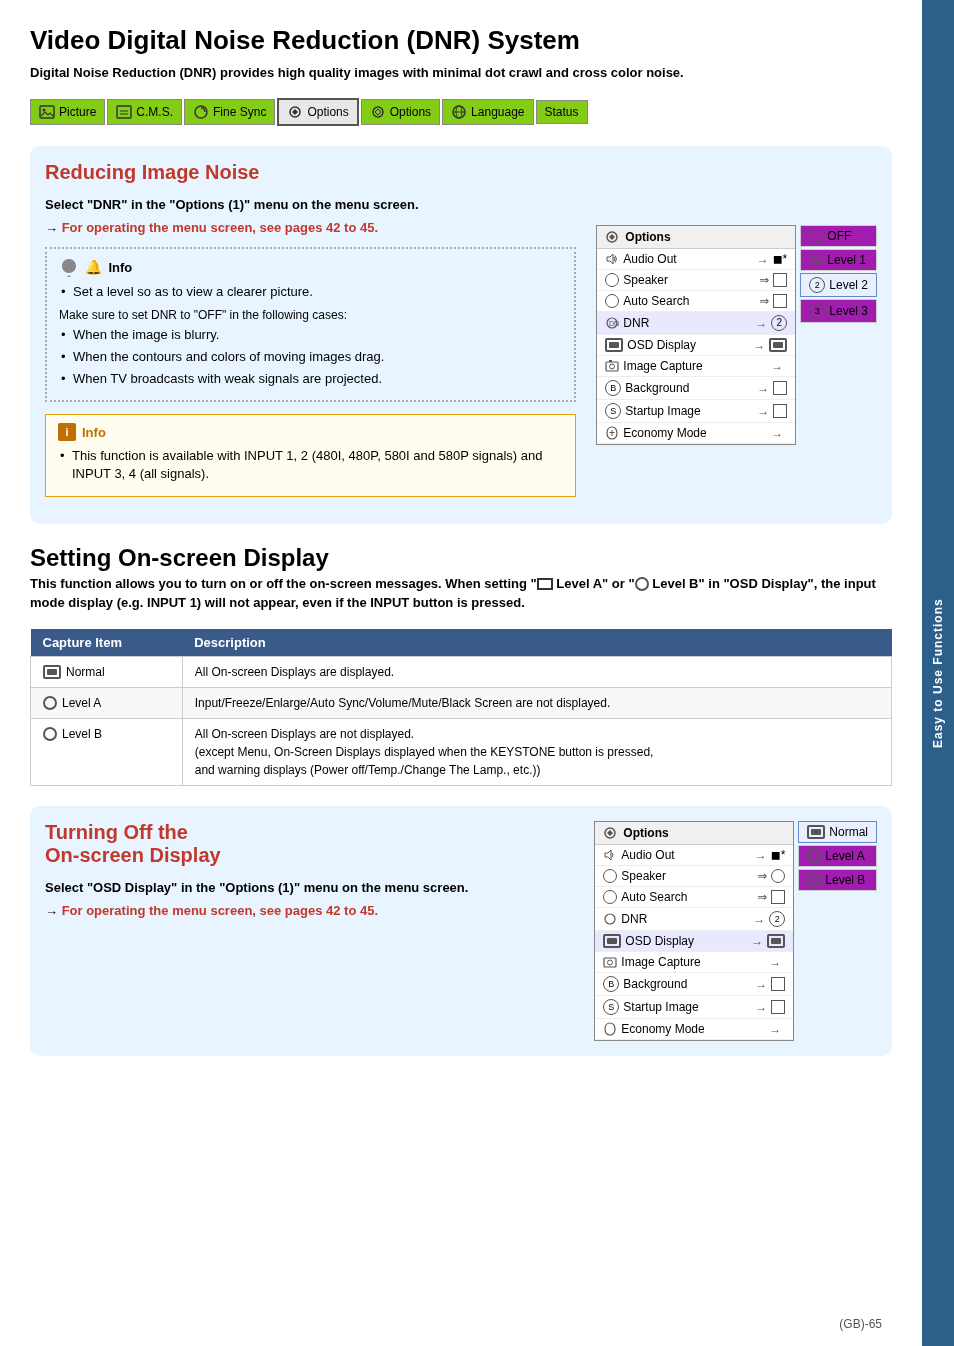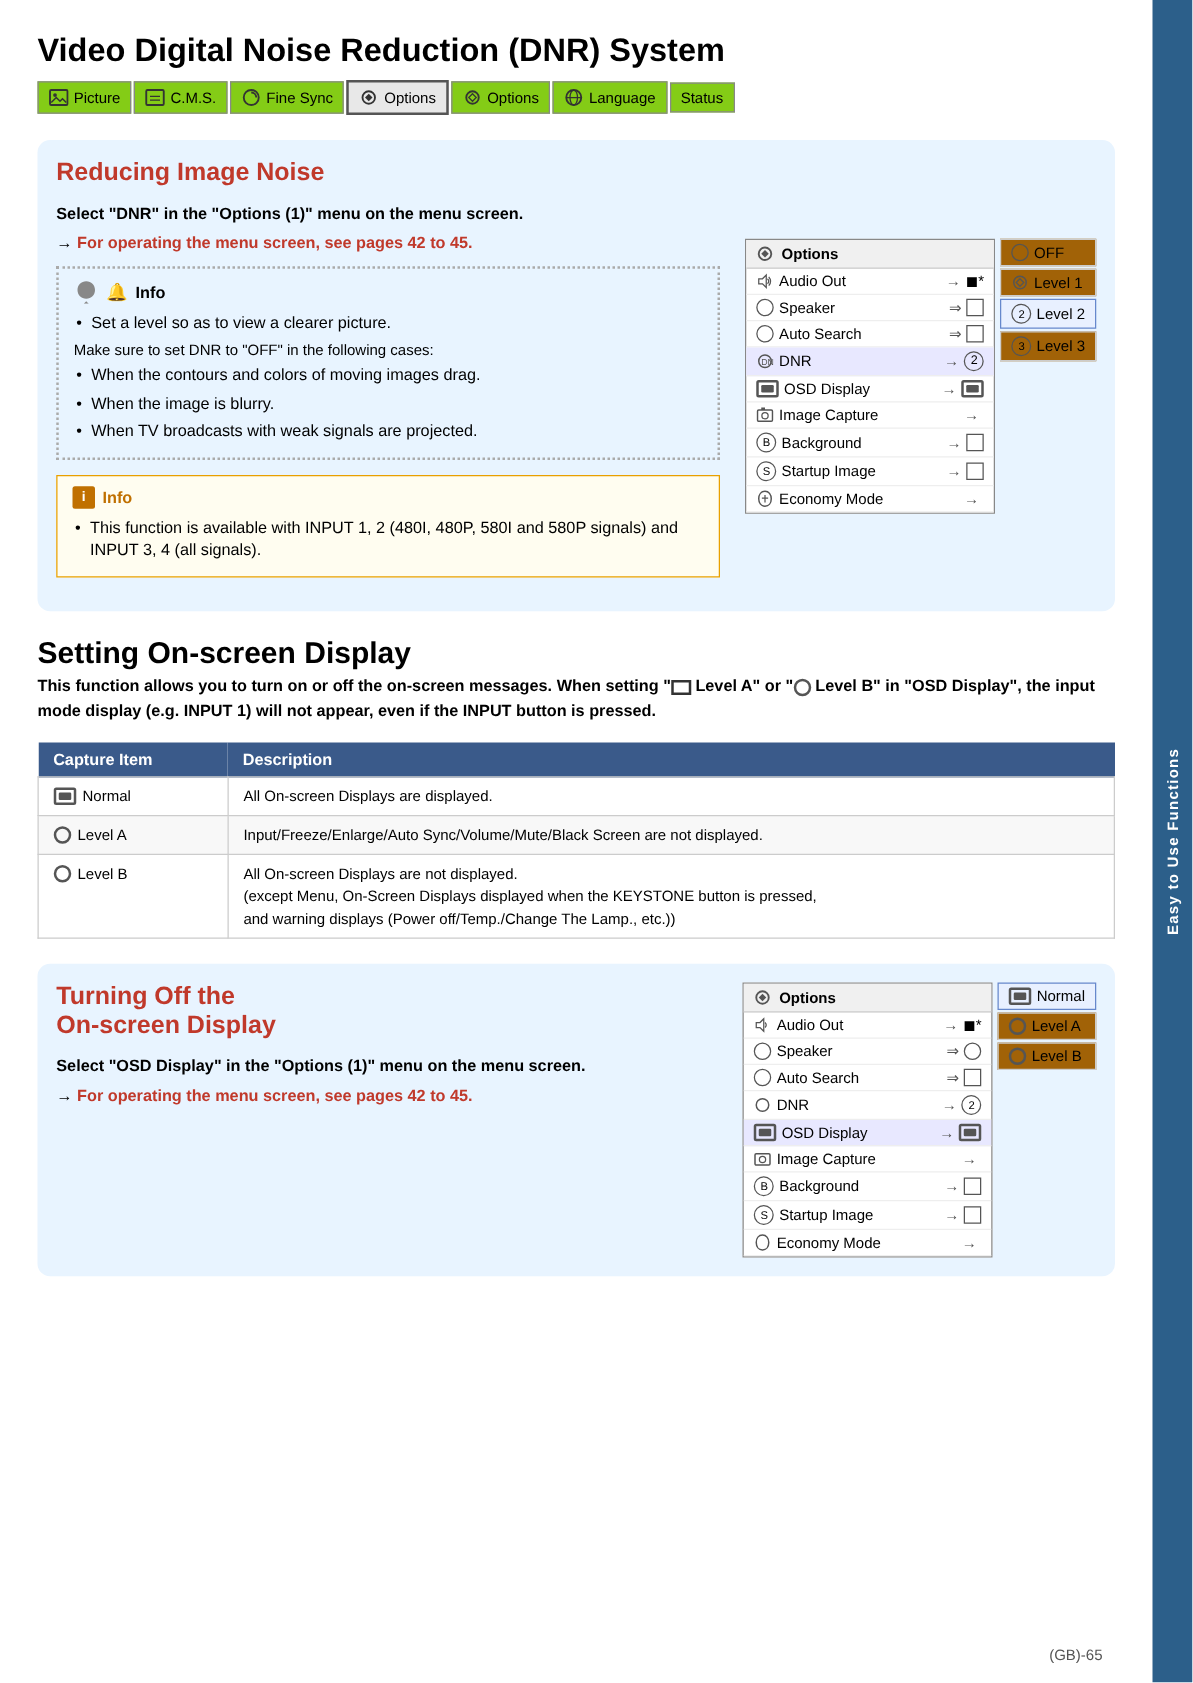--- a/index.html
+++ b/index.html
@@ -241,21 +241,21 @@
       gap: 2px;
       margin-left: 4px;
     }
 
     .side-option {
       display: flex;
       align-items: center;
       gap: 4px;
       padding: 3px 8px;
       font-size: 12px;
-      background: #a16207;
+      background: #a21caf;
       border: 1px solid #ccc;
       white-space: nowrap;
     }
 
     .side-option.selected {
       background: #e8f0ff;
       border: 1px solid #6688cc;
     }
 
     
@@ -397,20 +397,21 @@
     }
   </style>
 </head>
 <body>
 
 <div class="page-wrapper">
   <div class="main-content">
 
     <h1 class="main-title">Video Digital Noise Reduction (DNR) System</h1>
 
+    <p class="main-subtitle">Digital Noise Reduction (DNR) provides high quality images with minimal dot crawl and cross color noise.</p>
 
     <div class="nav-bar">
       <button class="nav-btn">
         <svg width="16" height="16" viewBox="0 0 16 16">
           <rect x="1" y="2" width="14" height="12" rx="1" fill="none" stroke="#333" stroke-width="1.5"></rect>
           <circle cx="5" cy="6" r="1.5" fill="#333"></circle>
           <polyline points="2,12 6,8 9,11 11,9 14,12" fill="none" stroke="#333" stroke-width="1.2"></polyline>
         </svg>
         <span>Picture</span>
       </button>
@@ -475,22 +476,22 @@
                 <circle cx="10" cy="19" r="0" fill="#888"></circle>
               </svg>
               <span style="font-size:14px; color:#555;">🔔</span>
               <span>Info</span>
             </div>
             <ul class="bullet-list">
               <li>Set a level so as to view a clearer picture.</li>
             </ul>
             <p style="margin: 6px 0 4px 0; font-size:12px;">Make sure to set DNR to "OFF" in the following cases:</p>
             <ul class="bullet-list">
+              <li>When the image is blurry.</li>
               <li>When the contours and colors of moving images drag.</li>
-              <li>When the image is blurry.</li>
               <li>When TV broadcasts with weak signals are projected.</li>
             </ul>
           </div>
 
           <div class="info-box">
             <div class="info-title">
               <span class="icon-info-sym">i</span>
               <span>Info</span>
             </div>
             <ul class="bullet-list">

